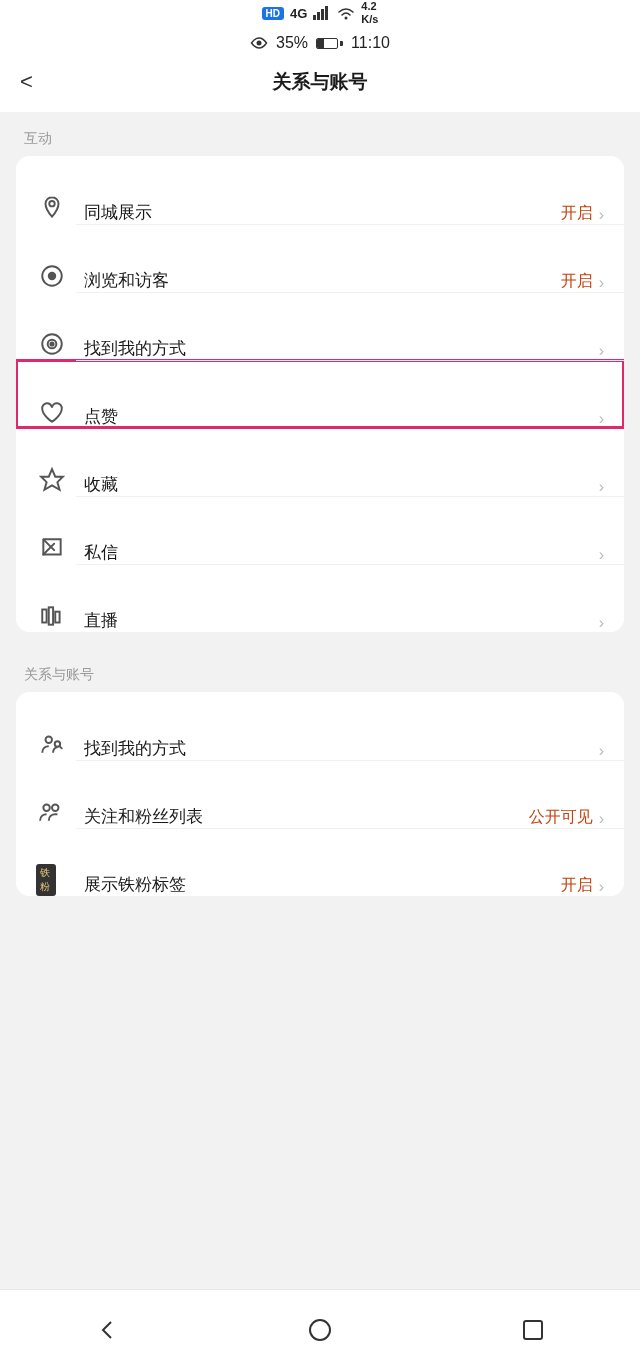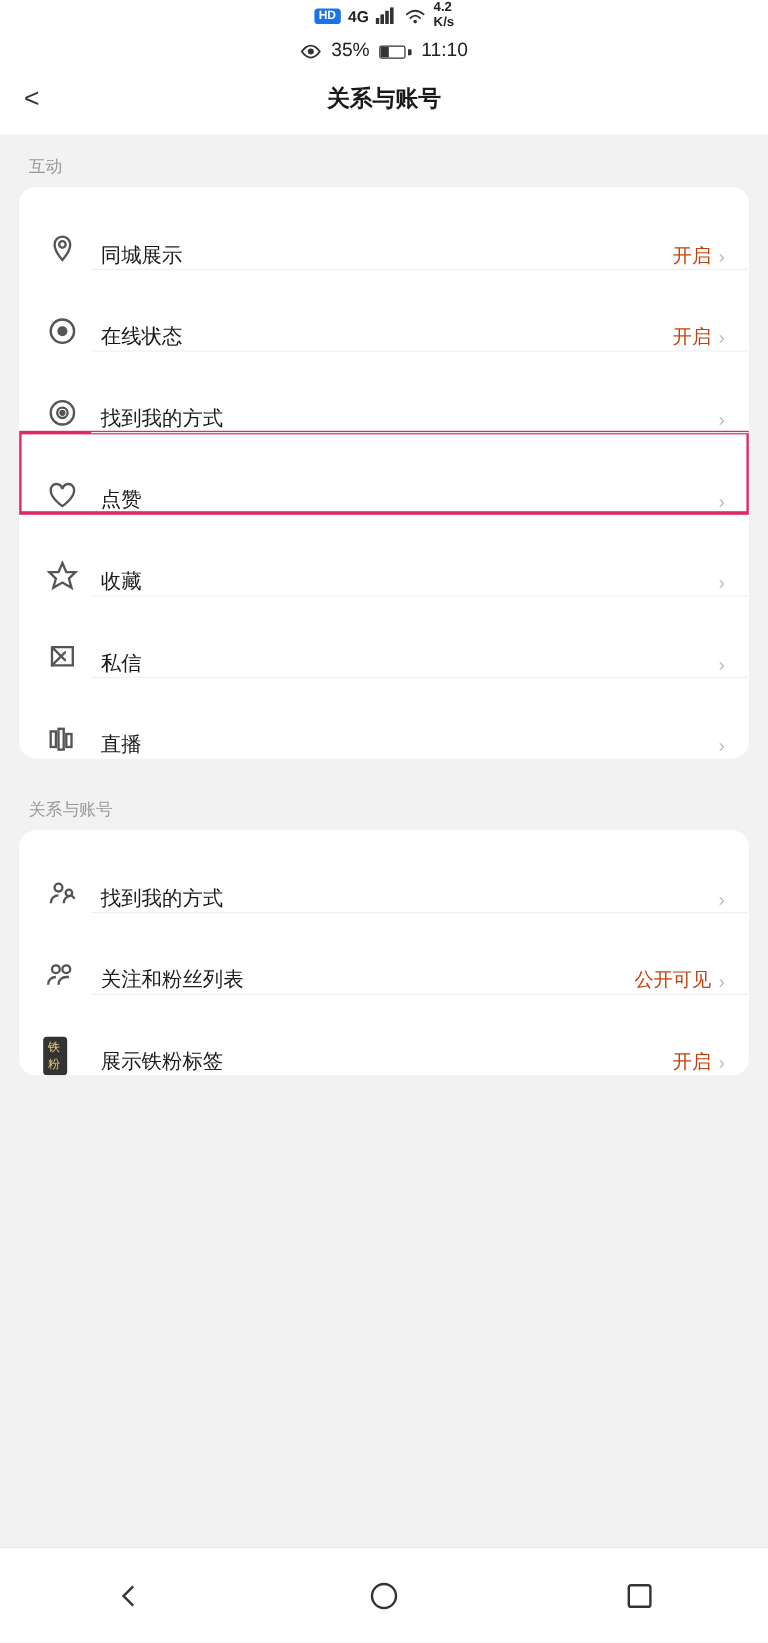--- a/index.html
+++ b/index.html
@@ -259,21 +259,21 @@
       <span class="chevron">›</span>
     </div>
 
     <div class="menu-item">
       <div class="menu-icon">
         <svg viewBox="0 0 24 24" fill="none" stroke="#555" stroke-width="1.8">
           <circle cx="12" cy="12" r="9"></circle>
           <circle cx="12" cy="12" r="3" fill="#555"></circle>
         </svg>
       </div>
-      <span class="menu-text">在线状态</span>
+      <span class="menu-text">浏览和访客</span>
       <span class="menu-value">开启</span>
       <span class="chevron">›</span>
     </div>
 
     <div class="menu-item">
       <div class="menu-icon">
         <svg viewBox="0 0 24 24" fill="none" stroke="#555" stroke-width="1.8">
           <circle cx="12" cy="12" r="9"></circle>
           <circle cx="12" cy="12" r="4"></circle>
           <circle cx="12" cy="12" r="1.5" fill="#555"></circle>

